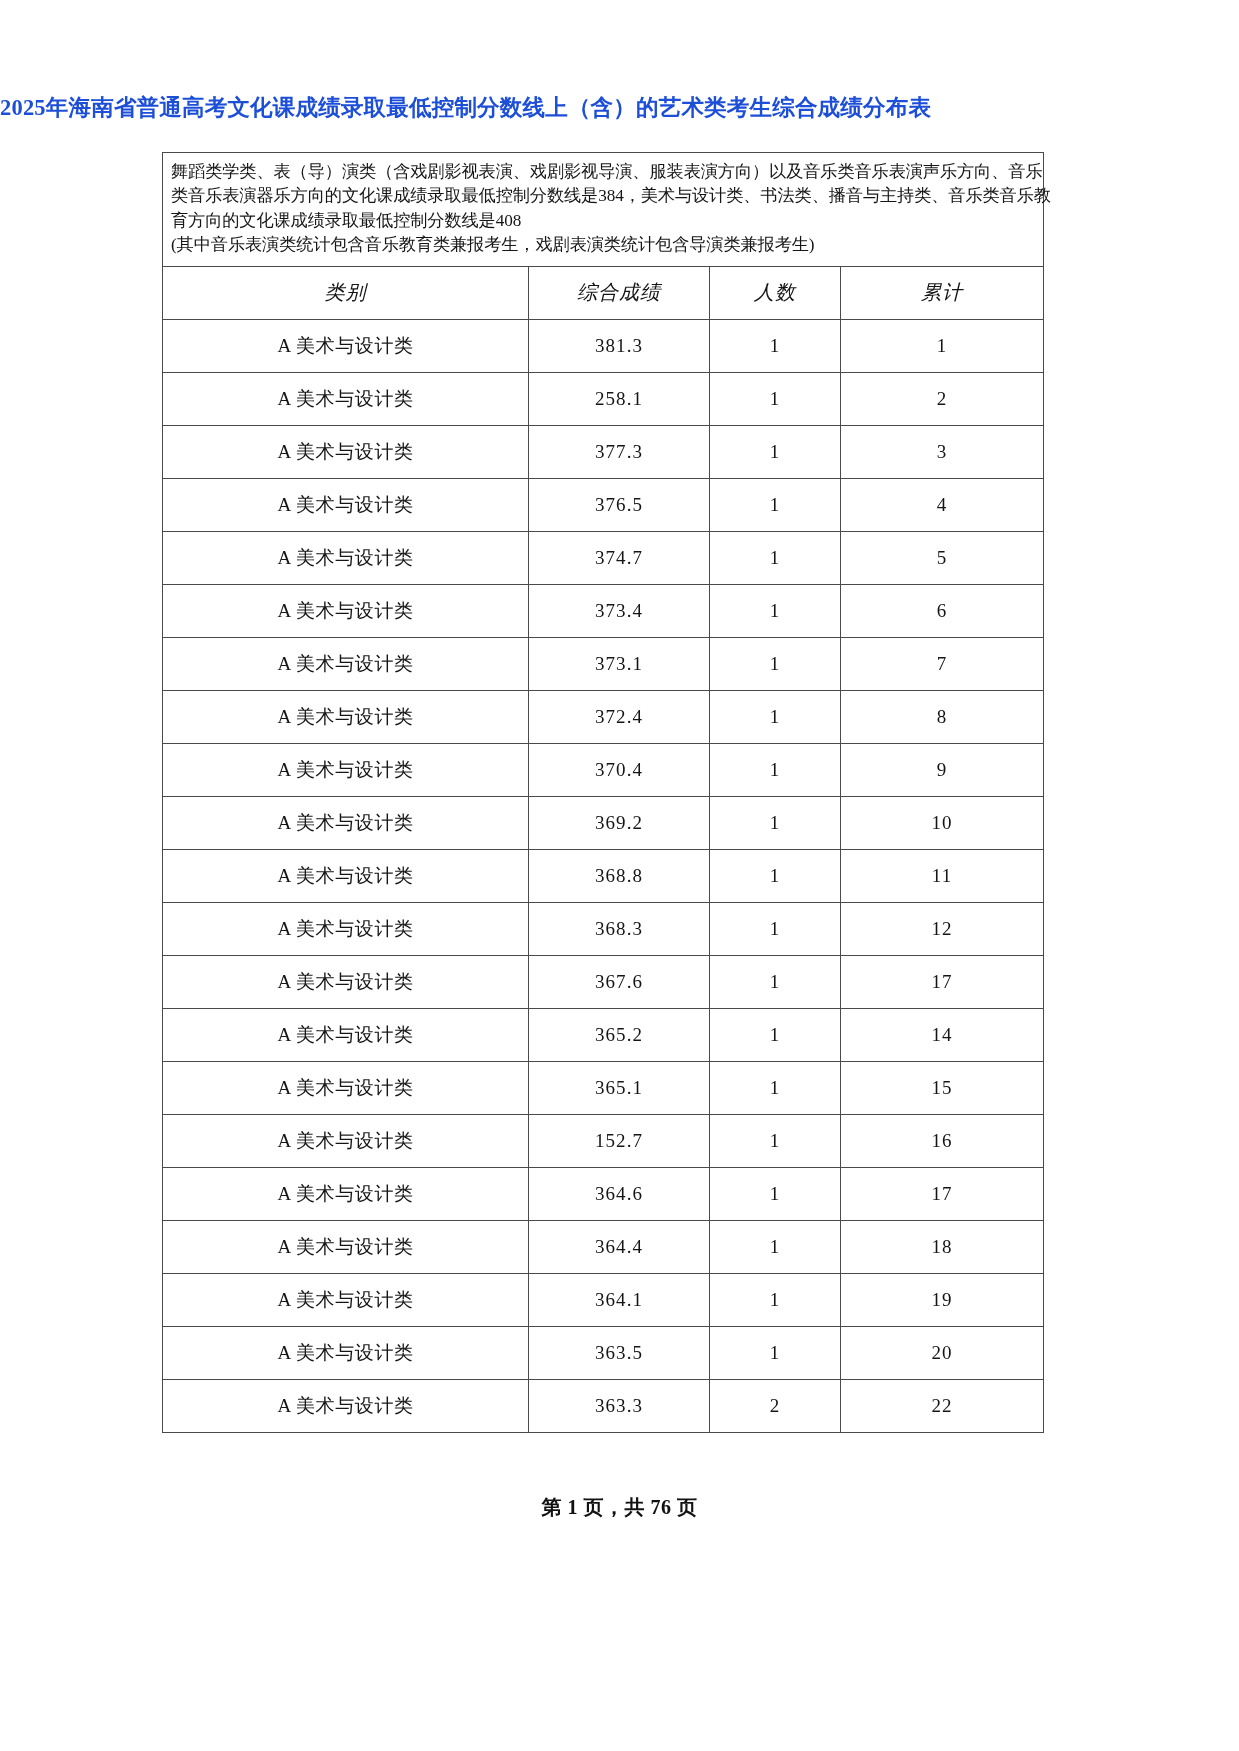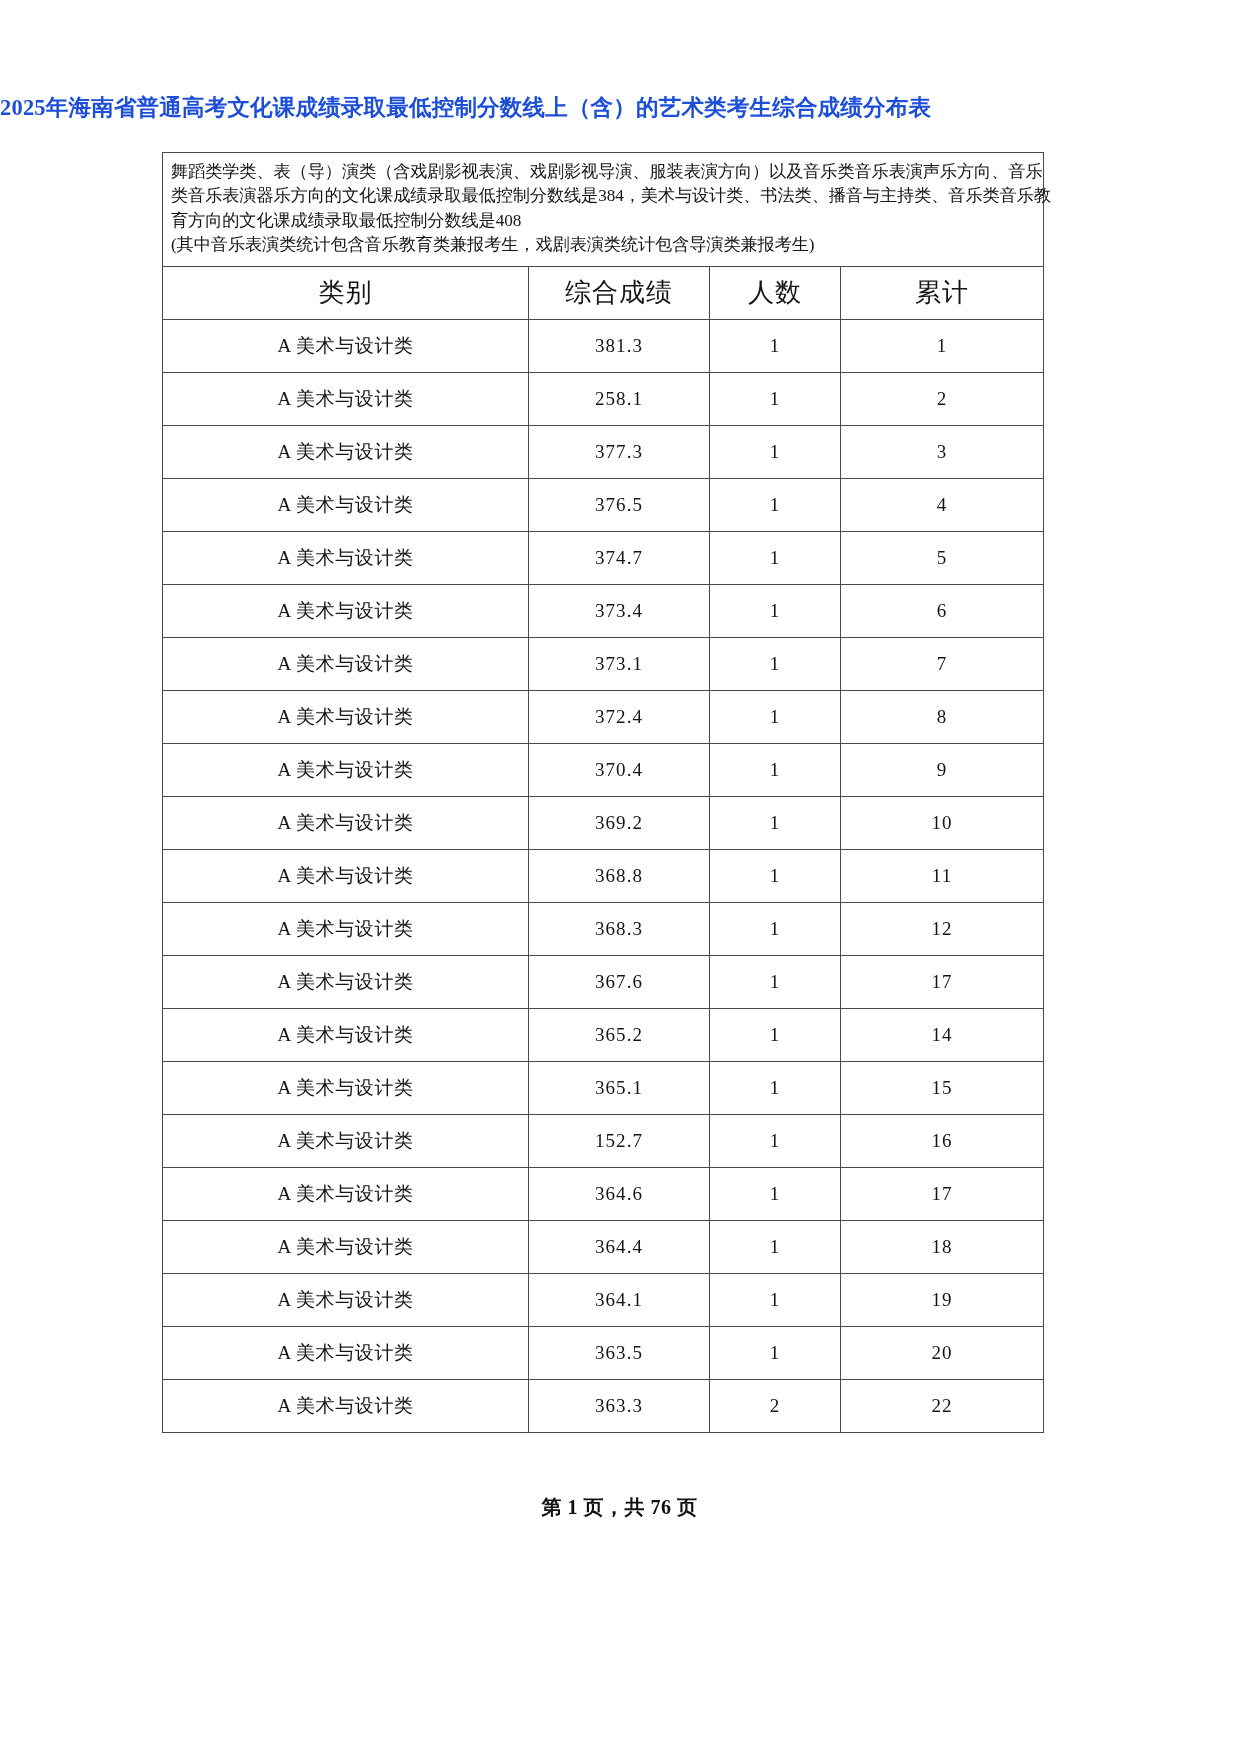--- a/index.html
+++ b/index.html
@@ -61,22 +61,23 @@
     font-size: 17.2px;
     letter-spacing: -0.1px;
     color: #141414;
   }
   .note-cell .ln {
     display: block;
     white-space: nowrap;
   }
   .hdr td {
     height: 52px;
-    font-size: 26px;
+    font-size: 20px;
     letter-spacing: 1px;
+    font-style: italic;
   }
   .data-row td {
     height: 52px;
     font-size: 19px;
   }
   .c-cat { width: 366px; }
   .c-score { width: 181px; }
   .c-count { width: 131px; }
   .c-cum { width: 203px; }
 

